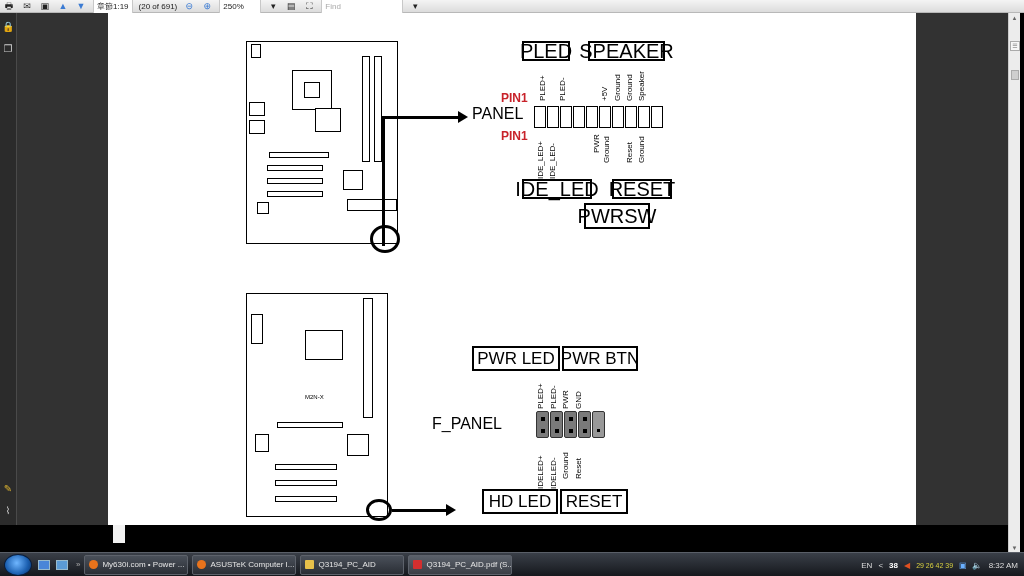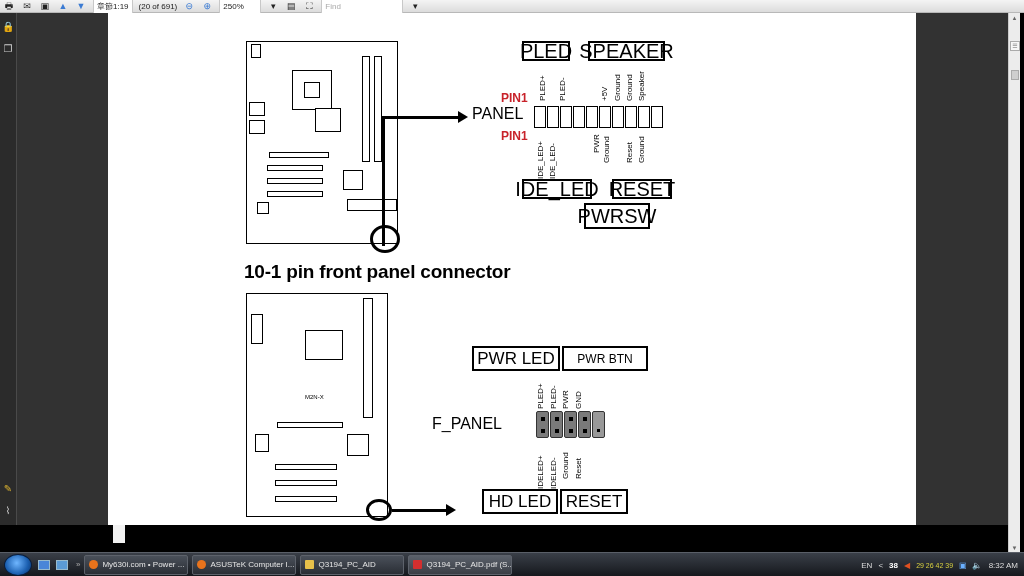--- a/index.html
+++ b/index.html
@@ -127,39 +127,38 @@
   <div class="vt" style="left:428px;top:166px">IDE_LED+</div>
   <div class="vt" style="left:440px;top:166px">IDE_LED-</div>
   <div class="vt" style="left:484px;top:140px">PWR</div>
   <div class="vt" style="left:494px;top:150px">Ground</div>
   <div class="vt" style="left:517px;top:150px">Reset</div>
   <div class="vt" style="left:529px;top:150px">Ground</div>
   <div class="box" style="left:414px;top:166px;width:70px;height:20px">IDE_LED</div>
   <div class="box" style="left:476px;top:190px;width:66px;height:26px">PWRSW</div>
   <div class="box" style="left:504px;top:166px;width:60px;height:20px">RESET</div>
 
-  <div class="h" style="left:136px;top:248px">10-1 pin front panel connector</div>
   <div class="mb" style="left:138px;top:280px;width:142px;height:224px">
     <div class="mbs" style="left:58px;top:36px;width:38px;height:30px"></div>
     <div class="mbs" style="left:116px;top:4px;width:10px;height:120px"></div>
     <div class="mbs" style="left:30px;top:128px;width:66px;height:6px"></div>
     <div class="mbs" style="left:28px;top:170px;width:62px;height:6px"></div>
     <div class="mbs" style="left:28px;top:186px;width:62px;height:6px"></div>
     <div class="mbs" style="left:28px;top:202px;width:62px;height:6px"></div>
     <div class="mbs" style="left:100px;top:140px;width:22px;height:22px"></div>
     <div class="mbs" style="left:8px;top:140px;width:14px;height:18px"></div>
     <div class="mbs" style="left:4px;top:20px;width:12px;height:30px"></div>
     <div style="position:absolute;left:58px;top:100px;font-size:6px">M2N-X</div>
   </div>
   <div class="circle" style="left:258px;top:486px;width:26px;height:22px"></div>
   <div class="hwire" style="left:284px;top:496px;width:56px"></div>
   <div style="position:absolute;left:338px;top:491px;width:0;height:0;border-left:10px solid #000;border-top:6px solid transparent;border-bottom:6px solid transparent"></div>
 
   <div class="box" style="left:364px;top:333px;width:88px;height:25px;font-size:17px">PWR LED</div>
-  <div class="box" style="left:454px;top:333px;width:86px;height:25px;font-size:12px">PWR BTN</div>
+  <div class="box" style="left:454px;top:333px;width:76px;height:25px;font-size:17px">PWR BTN</div>
   <div class="lbl" style="left:324px;top:402px;font-size:16px">F_PANEL</div>
   <div class="pinrow" style="left:428px;top:398px">
     <div class="pin2">
         <div class="dot" style="top:5px"></div>
         <div class="dot" style="top:17px"></div>
       </div>
     <div class="pin2">
         <div class="dot" style="top:5px"></div>
         <div class="dot" style="top:17px"></div>
       </div>

